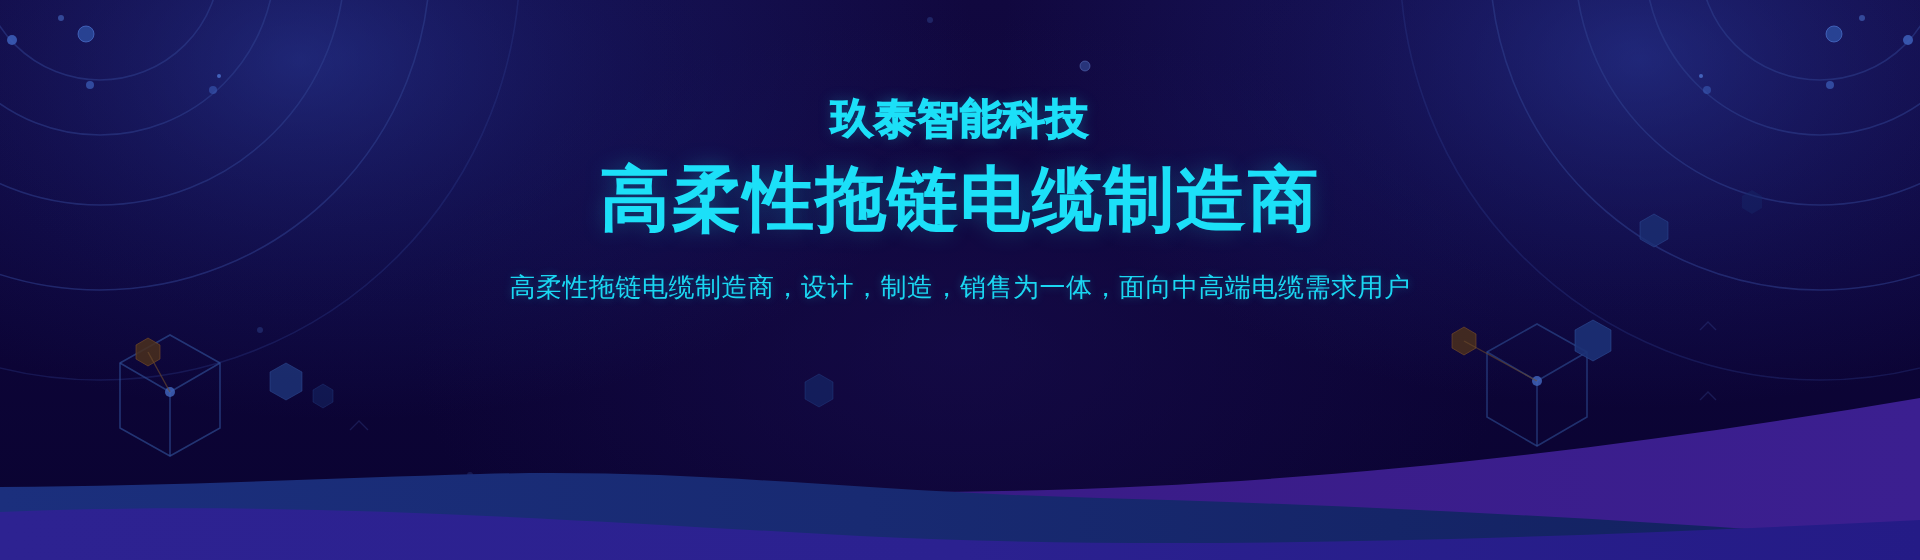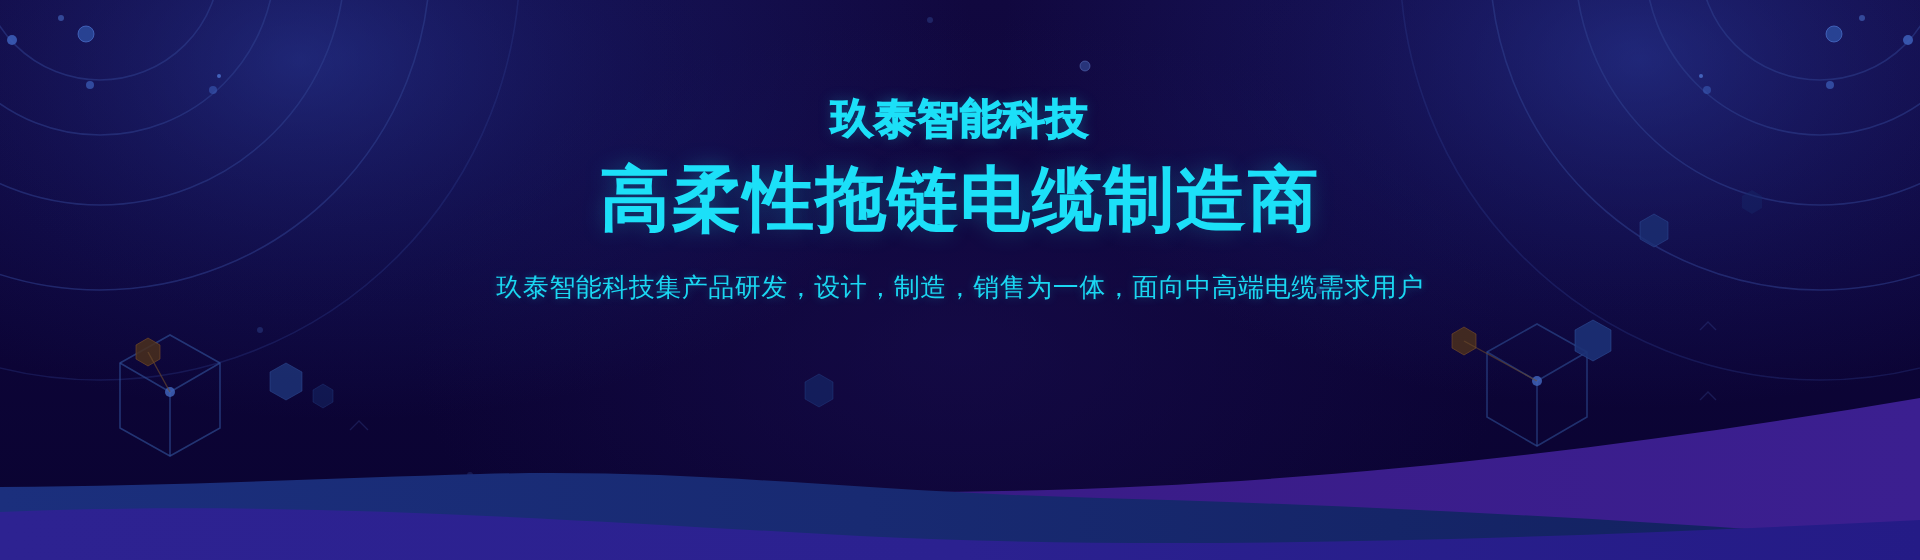--- a/index.html
+++ b/index.html
@@ -199,16 +199,16 @@
       <path d="M0 560 L0 487 C180 486 330 478 480 474 C700 468 860 492 1100 498 C1360 505 1650 520 1920 542 L1920 560 Z" fill="url(#waveBlue)"></path>
       <path d="M0 560 L0 512 C300 500 560 520 860 536 C1180 552 1560 538 1920 520 L1920 560 Z" fill="url(#waveViolet)"></path>
     </g>
   </svg>
 
   <div class="content">
     <div class="eyebrow">玖泰智能科技</div>
 
     <h1 class="headline">高柔性拖链电缆制造商</h1>
 
-    <p class="subtitle">玖泰智能科技集产品研发，设计，制造，销售为一体，面向中高端电缆需求用户</p>
+    <p class="subtitle">高柔性拖链电缆制造商，设计，制造，销售为一体，面向中高端电缆需求用户</p>
   </div>
 
 </div>
 
 </body></html>

